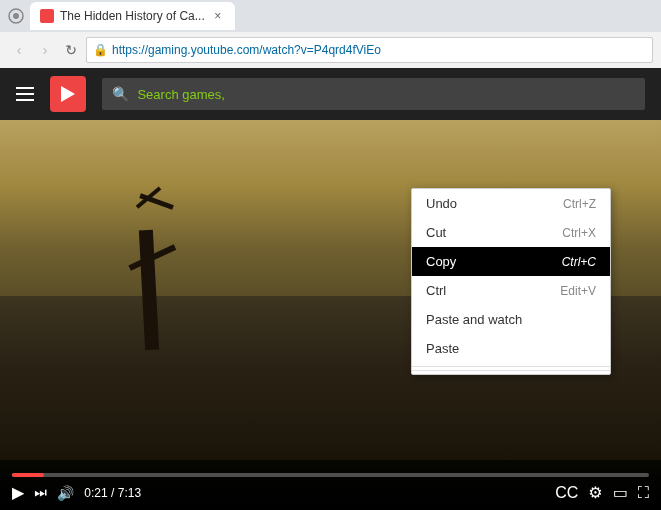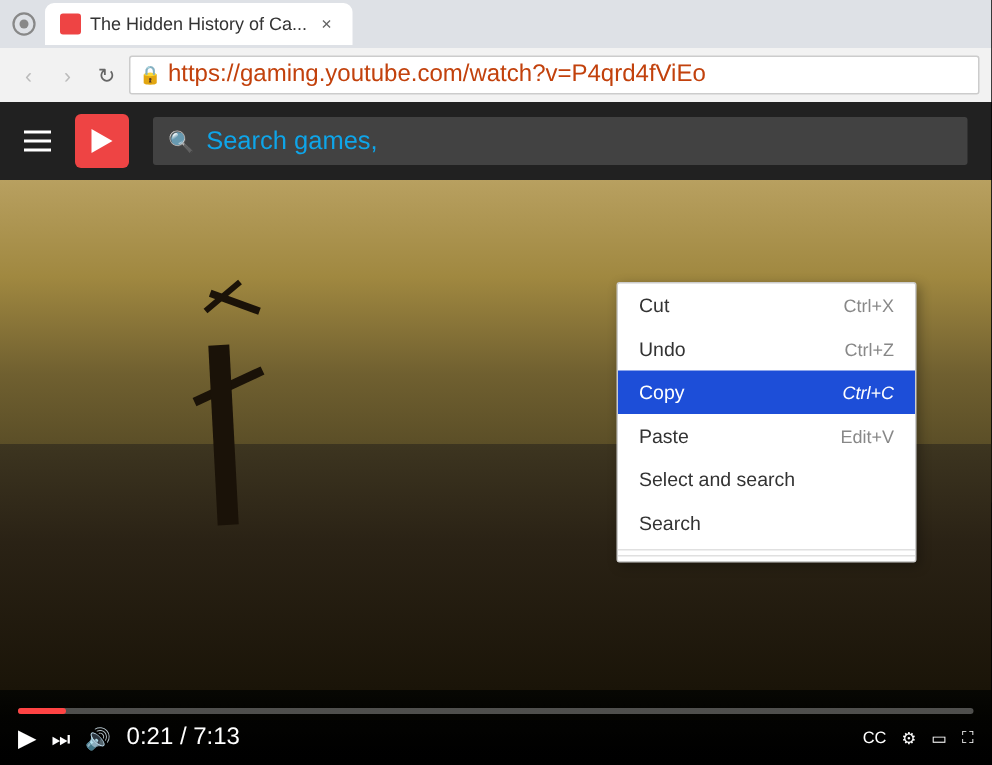--- a/index.html
+++ b/index.html
@@ -54,21 +54,21 @@
       align-items: center;
       background: #fff;
       border: 1px solid #ccc;
       border-radius: 2px;
       height: 26px;
       padding: 0 6px;
       font-size: 12px;
       gap: 4px;
     }
     .lock-icon { color: #4a4; font-size: 12px; }
-    .url-text { color: #c2410c; font-size: 16px; flex: 1; overflow: hidden; text-overflow: ellipsis; white-space: nowrap; }
+    .url-text { color: #0369a1; font-size: 12px; flex: 1; overflow: hidden; text-overflow: ellipsis; white-space: nowrap; }
 
     
     .yt-header {
       background: #212121;
       height: 52px;
       display: flex;
       align-items: center;
       padding: 0 16px;
       gap: 16px;
       flex-shrink: 0;
@@ -81,21 +81,21 @@
       flex: 1;
       display: flex;
       align-items: center;
       background: #424242;
       border-radius: 2px;
       height: 32px;
       padding: 0 10px;
       gap: 8px;
     }
     .search-icon { color: #aaa; font-size: 14px; }
-    .search-placeholder { color: #0ea5e9; font-size: 17px; }
+    .search-placeholder { color: #84cc16; font-size: 13px; }
 
     
     .content-area {
       flex: 1;
       position: relative;
       overflow: hidden;
     }
     .video-bg {
       width: 100%;
       height: 100%;
@@ -185,23 +185,23 @@
       background: #f44;
       border-radius: 2px;
     }
     .controls-row {
       display: flex;
       align-items: center;
       gap: 10px;
     }
     .ctrl-btn { color: #fff; font-size: 14px; cursor: pointer; display: flex; align-items: center; }
     .play-btn { font-size: 16px; }
-    .time-text { color: #fff; font-size: 16px; }
+    .time-text { color: #fff; font-size: 12px; }
     .spacer { flex: 1; }
-    .ctrl-btn-sm { color: #fff; font-size: 11px; cursor: pointer; }
+    .ctrl-btn-sm { color: #fff; font-size: 16px; cursor: pointer; }
 
     
     .context-menu {
       position: absolute;
       top: 68px;
       right: 50px;
       width: 200px;
       background: #fff;
       border: 1px solid #ccc;
       box-shadow: 2px 2px 8px rgba(0,0,0,0.3);
@@ -212,21 +212,21 @@
     .menu-item {
       display: flex;
       align-items: center;
       justify-content: space-between;
       padding: 7px 14px;
       color: #333;
       cursor: pointer;
       white-space: nowrap;
     }
     .menu-item.highlighted {
-      background: #1d4ed8;
+      background: #000000;
       color: #fff;
     }
     .menu-item.highlighted .shortcut { color: #fff; font-style: italic; }
     .shortcut { color: #888; font-size: 12px; }
     .menu-separator {
       height: 1px;
       background: #e0e0e0;
       margin: 3px 0;
     }
   </style>
@@ -299,48 +299,48 @@
         <div class="ctrl-btn-sm">CC</div>
         <div class="ctrl-btn-sm">⚙</div>
         <div class="ctrl-btn-sm">▭</div>
         <div class="ctrl-btn-sm">⛶</div>
       </div>
     </div>
 
     <div class="context-menu">
 
       <div class="menu-item">
+        <span>Undo</span>
+        <span class="shortcut">Ctrl+Z</span>
+      </div>
+
+      <div class="menu-item">
         <span>Cut</span>
         <span class="shortcut">Ctrl+X</span>
-      </div>
-
-      <div class="menu-item">
-        <span>Undo</span>
-        <span class="shortcut">Ctrl+Z</span>
       </div>
 
       <div class="menu-item highlighted">
         <span>Copy</span>
         <span class="shortcut">Ctrl+C</span>
       </div>
 
       <div class="menu-item">
+        <span>Ctrl</span>
+        <span class="shortcut">Edit+V</span>
+      </div>
+
+      <div class="menu-item">
+        <span>Paste and watch</span>
+        <span class="shortcut"></span>
+      </div>
+
+      <div class="menu-item">
         <span>Paste</span>
-        <span class="shortcut">Edit+V</span>
-      </div>
-
-      <div class="menu-item">
-        <span>Select and search</span>
         <span class="shortcut"></span>
       </div>
-
-      <div class="menu-item">
-        <span>Search</span>
-        <span class="shortcut"></span>
-      </div>
       <div class="menu-separator"></div>
 
       <div class="menu-separator"></div>
 
     </div>
   </div>
 
 </div>
 
 </body></html>

